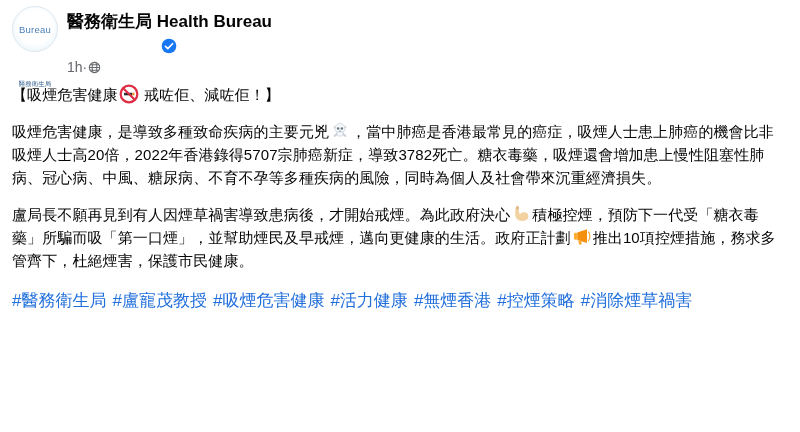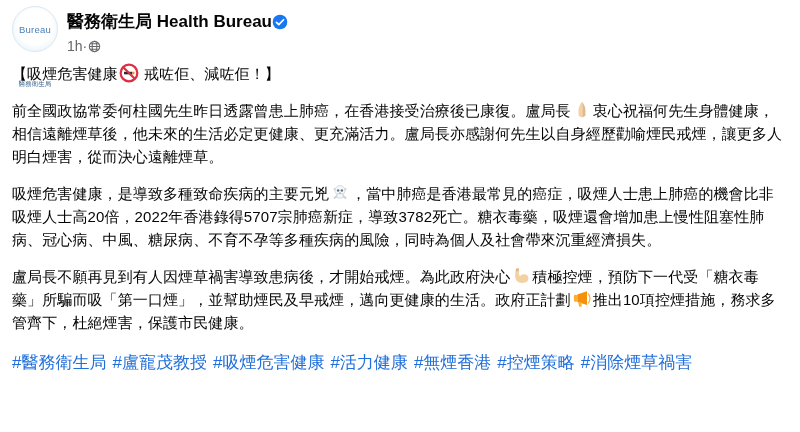--- a/index.html
+++ b/index.html
@@ -14,21 +14,21 @@
     width:46px;height:46px;border-radius:50%;flex:0 0 46px;cursor:pointer;
     border:1px solid #dbe7f0;box-sizing:border-box;
     display:flex;flex-direction:column;align-items:center;justify-content:center;
     background:radial-gradient(circle at 50% 45%, #ffffff 52%, #eaf4fa 82%, #d8eaf5 100%);
     line-height:1;text-align:center;gap:44px;
   }
   .av-l1,.av-l2{font-size:9.5px;color:#4a7fb5;letter-spacing:.2px;}
   .av-l2{margin-top:1px;}
   .av-l3{font-size:6.5px;color:#35628f;margin-top:2px;}
   .head-text{display:flex;flex-direction:column;}
-  .name-row{display:flex;align-items:center;padding-top:4px;}
+  .name-row{display:flex;align-items:center;gap:5px;padding-top:4px;flex-direction:column;}
   .page-name{font-weight:bold;font-size:17px;color:#050505;cursor:pointer;}
   .badge{display:inline-flex;align-items:center;}
   .meta-row{display:flex;align-items:center;color:#65676B;font-size:14px;margin-top:5px;cursor:pointer;}
   .meta-sep{color:#65676B;}
   .globe{display:inline-flex;align-items:center;margin-left:1px;}
   
   .para{font-size:15px;line-height:23px;margin:0 0 14px 0;letter-spacing:.1px;}
   .post-link{color:#216FDB;cursor:pointer;text-decoration:none;}
   .hashtag-row{font-size:17px;line-height:23px;margin-top:17px;}
   .hashtag{color:#216FDB;cursor:pointer;text-decoration:none;margin-right:6px;}
@@ -72,25 +72,20 @@
     </div>
   </div>
 
   <div id="post-body">
       <div class="para"><span>【吸煙危害健康</span><span class="emoji"><svg viewBox="0 0 36 36" aria-hidden="true">
             <circle cx="18" cy="18" r="15" fill="#fff" stroke="#dd2e44" stroke-width="4"></circle>
             <rect x="9" y="15.8" width="15" height="4.6" fill="#292f33"></rect>
             <rect x="24" y="15.8" width="3.8" height="4.6" fill="#f18f26"></rect>
             <line x1="7.6" y1="7.6" x2="28.4" y2="28.4" stroke="#dd2e44" stroke-width="4"></line>
           </svg></span><span> 戒咗佢、減咗佢！】</span></div>
-      <div class="para"><span>前全國政協常委何柱國先生昨日透露曾患上肺癌，在香港接受治療後已康復。盧局長</span><span class="emoji"><svg viewBox="0 0 36 36" aria-hidden="true">
-            <path d="M17.2 3.5 C14.8 8 11.8 12 11.8 18 L11.8 28.5 L17.2 31.5 Z" fill="#f3d2a2"></path>
-            <path d="M18.8 3.5 C21.2 8 24.2 12 24.2 18 L24.2 28.5 L18.8 31.5 Z" fill="#e2b98a"></path>
-            <line x1="18" y1="4.5" x2="18" y2="30.5" stroke="#c9a06c" stroke-width="0.9"></line>
-          </svg></span><span>衷心祝福何先生身體健康，相信遠離煙草後，他未來的生活必定更健康、更充滿活力。盧局長亦感謝何先生以自身經歷勸喻煙民戒煙，讓更多人明白煙害，從而決心遠離煙草。</span></div>
       <div class="para"><span>吸煙危害健康，是導致多種致命疾病的主要元兇</span><span class="emoji"><svg viewBox="0 0 36 36" aria-hidden="true">
             <g stroke="#ccd1d9" stroke-width="3.4" stroke-linecap="round">
               <line x1="8" y1="27" x2="28" y2="11"></line>
               <line x1="8" y1="11" x2="28" y2="27"></line>
             </g>
             <circle cx="18" cy="13.5" r="9" fill="#f5f8fa" stroke="#b9c2cc" stroke-width="1"></circle>
             <path d="M12.5 19.5 h11 v5.5 a2 2 0 0 1 -2 2 h-7 a2 2 0 0 1 -2 -2 Z" fill="#f5f8fa" stroke="#b9c2cc" stroke-width="1"></path>
             <circle cx="14.6" cy="13.5" r="2.2" fill="#66757f"></circle>
             <circle cx="21.4" cy="13.5" r="2.2" fill="#66757f"></circle>
             <path d="M18 16.3 l1.5 2.6 h-3 Z" fill="#66757f"></path>

